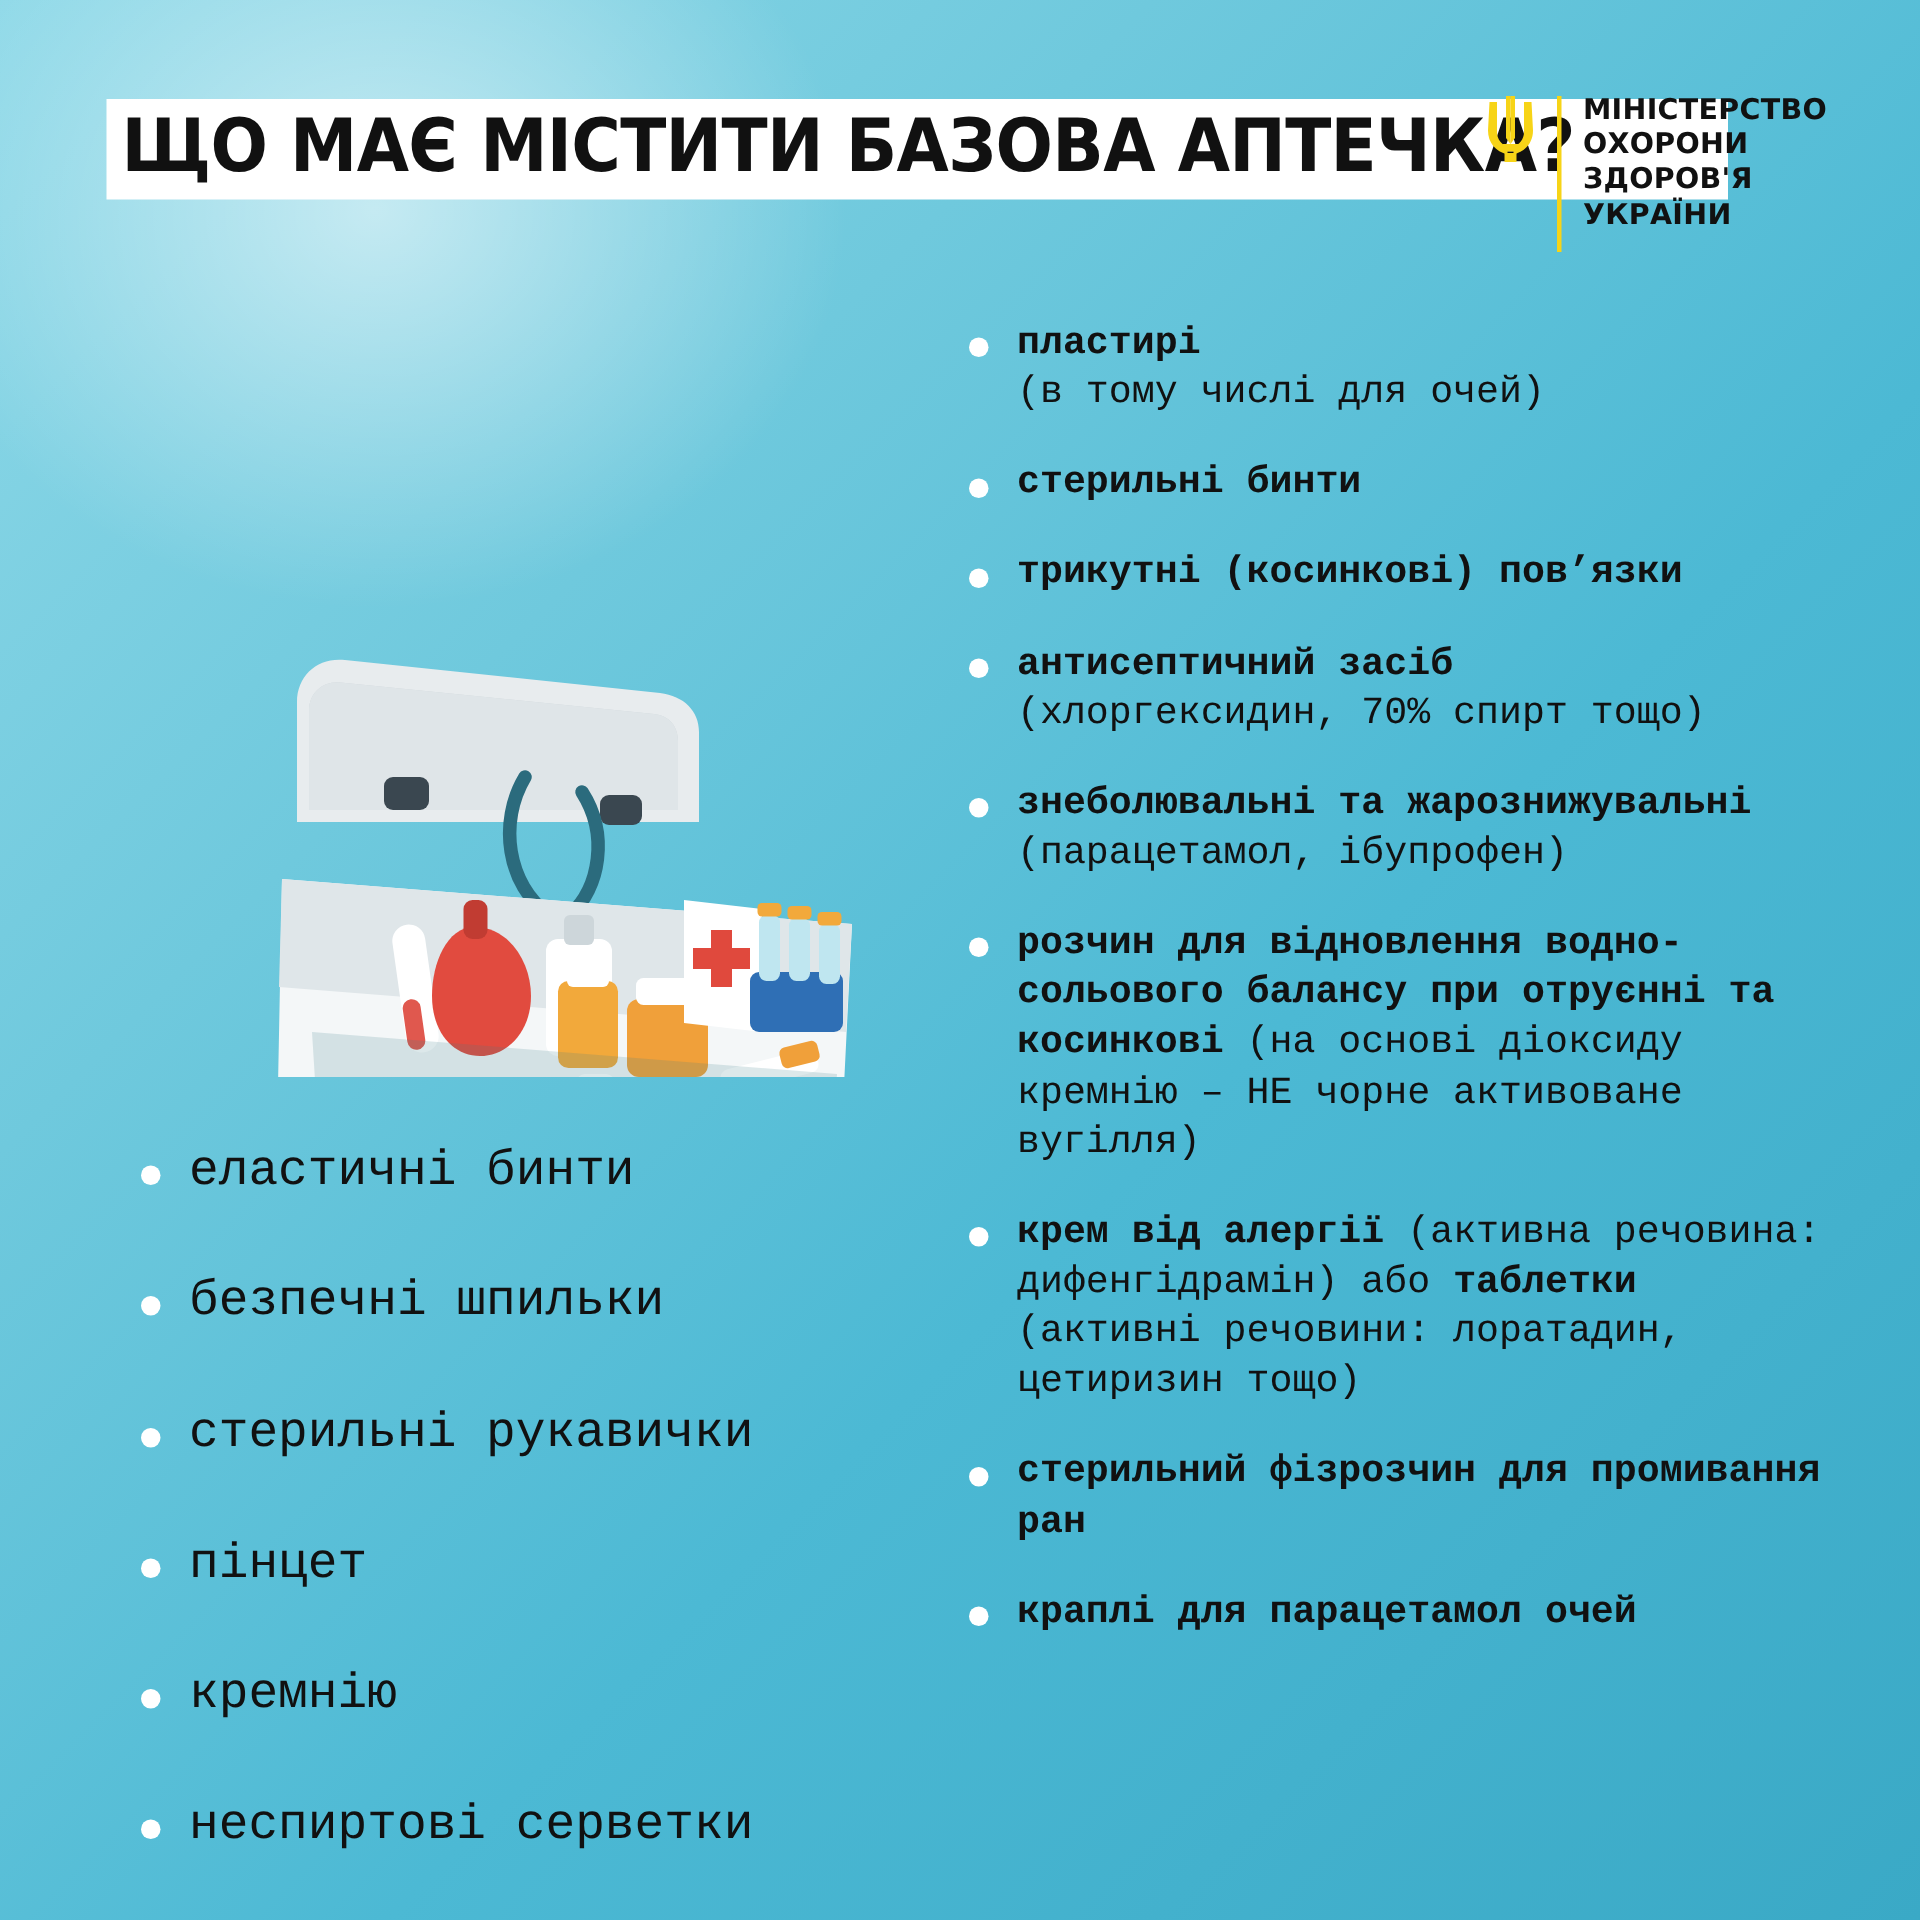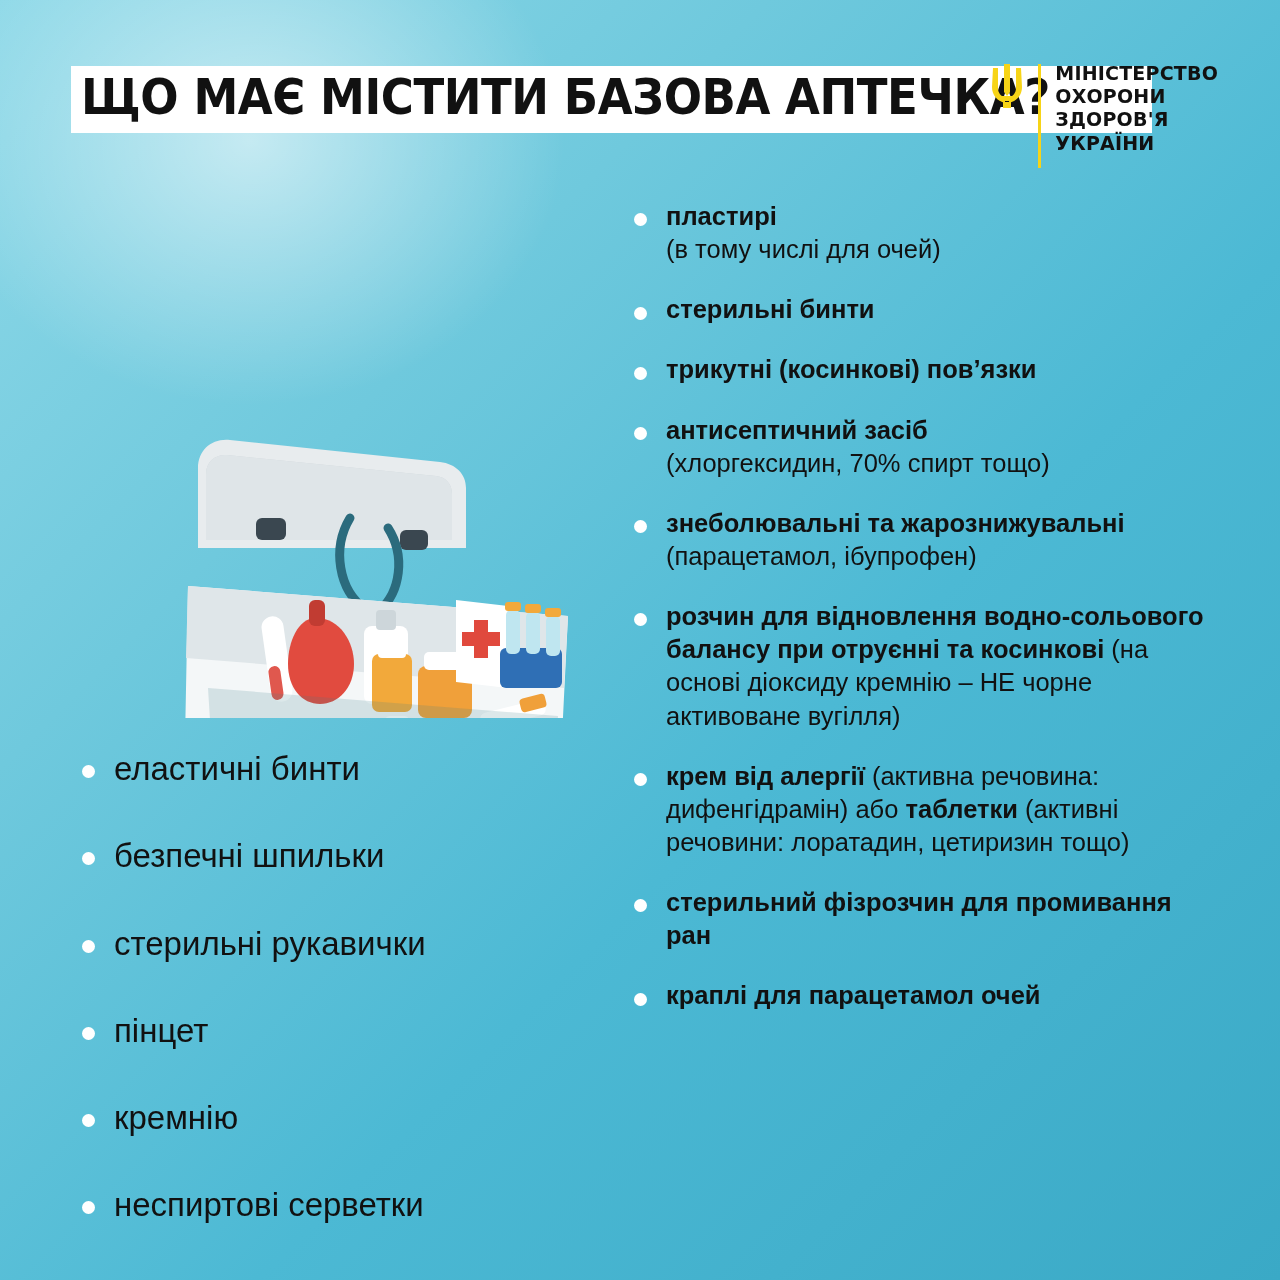--- a/index.html
+++ b/index.html
@@ -91,22 +91,23 @@
     left: 88px;
     top: 218px;
     width: 490px;
     height: 500px;
     z-index: 2;
   }
 
   
   ul.items {
     list-style: none;
-    margin: 0;
+    margin: 12px;
     padding: 0;
+    font-family: Liberation Mono, monospace;
   }
   ul.items li {
     position: relative;
     padding-left: 36px;
     color: #111111;
   }
   ul.items li .bullet {
     position: absolute;
     left: 4px;
     top: 0.52em;

